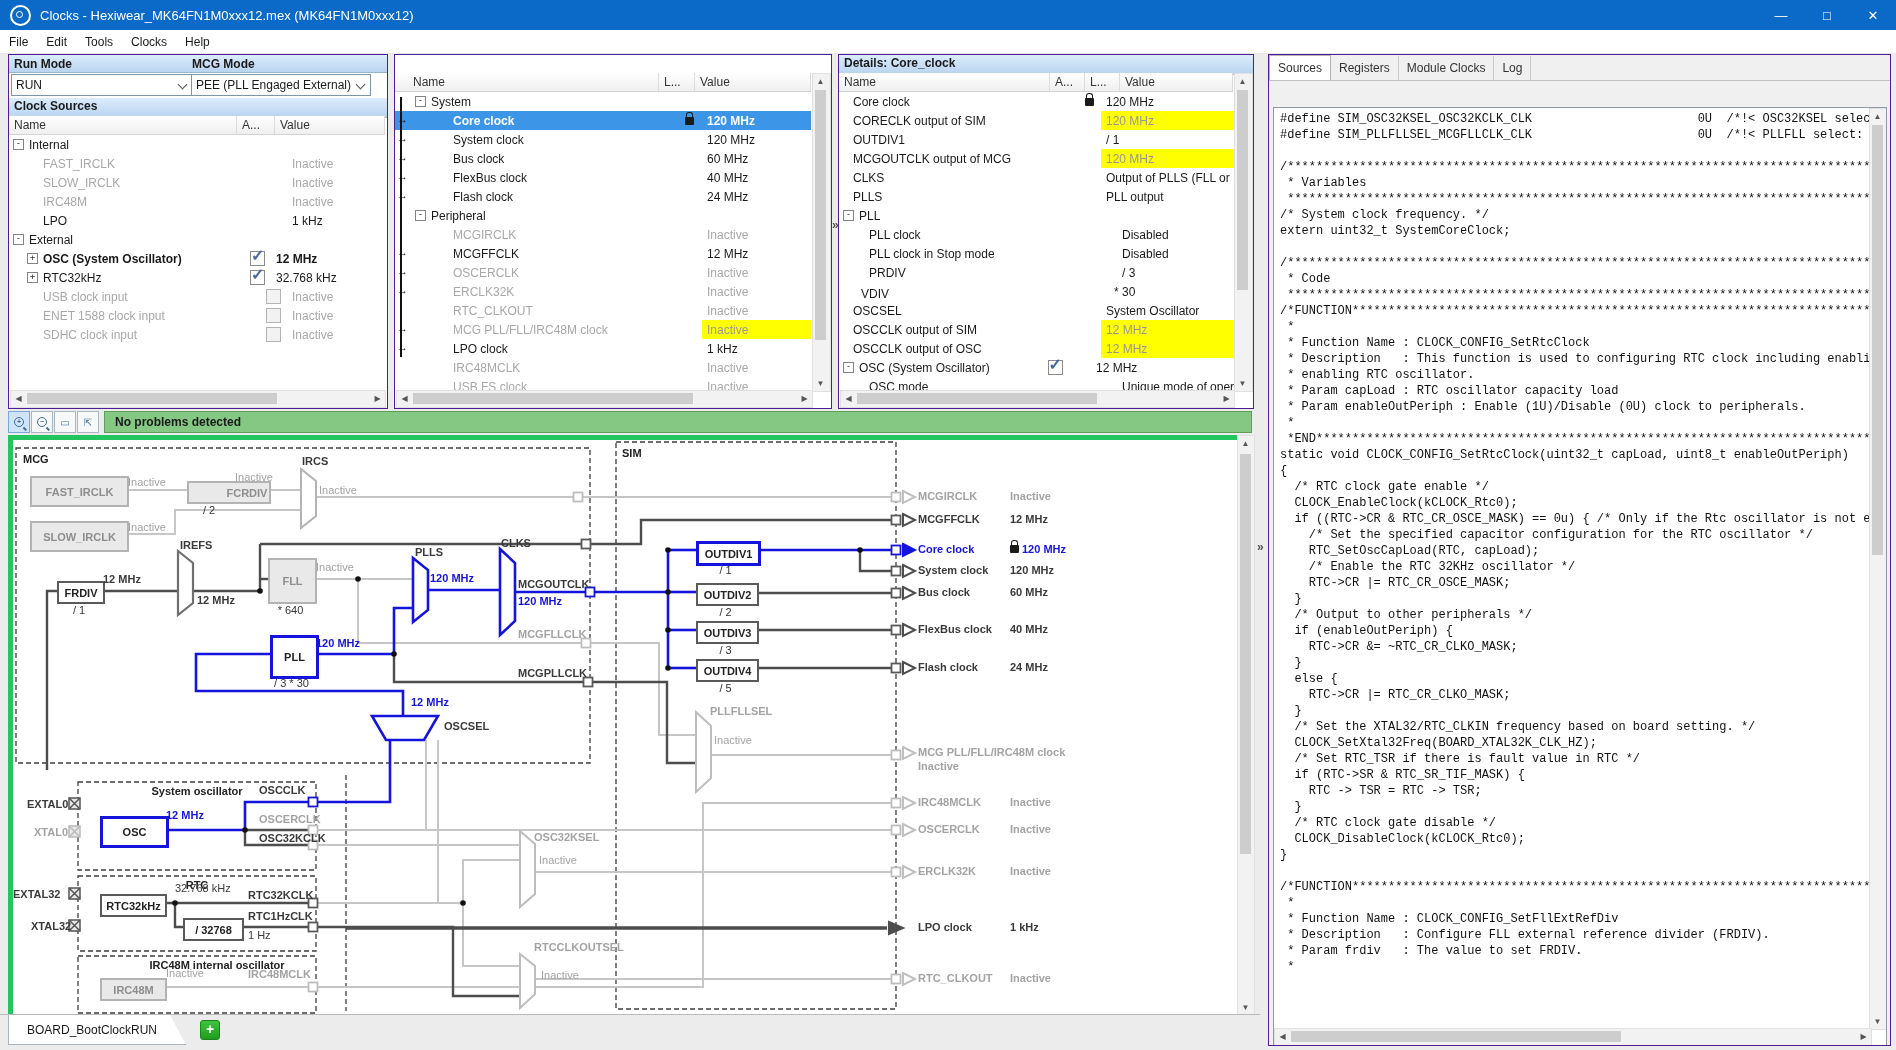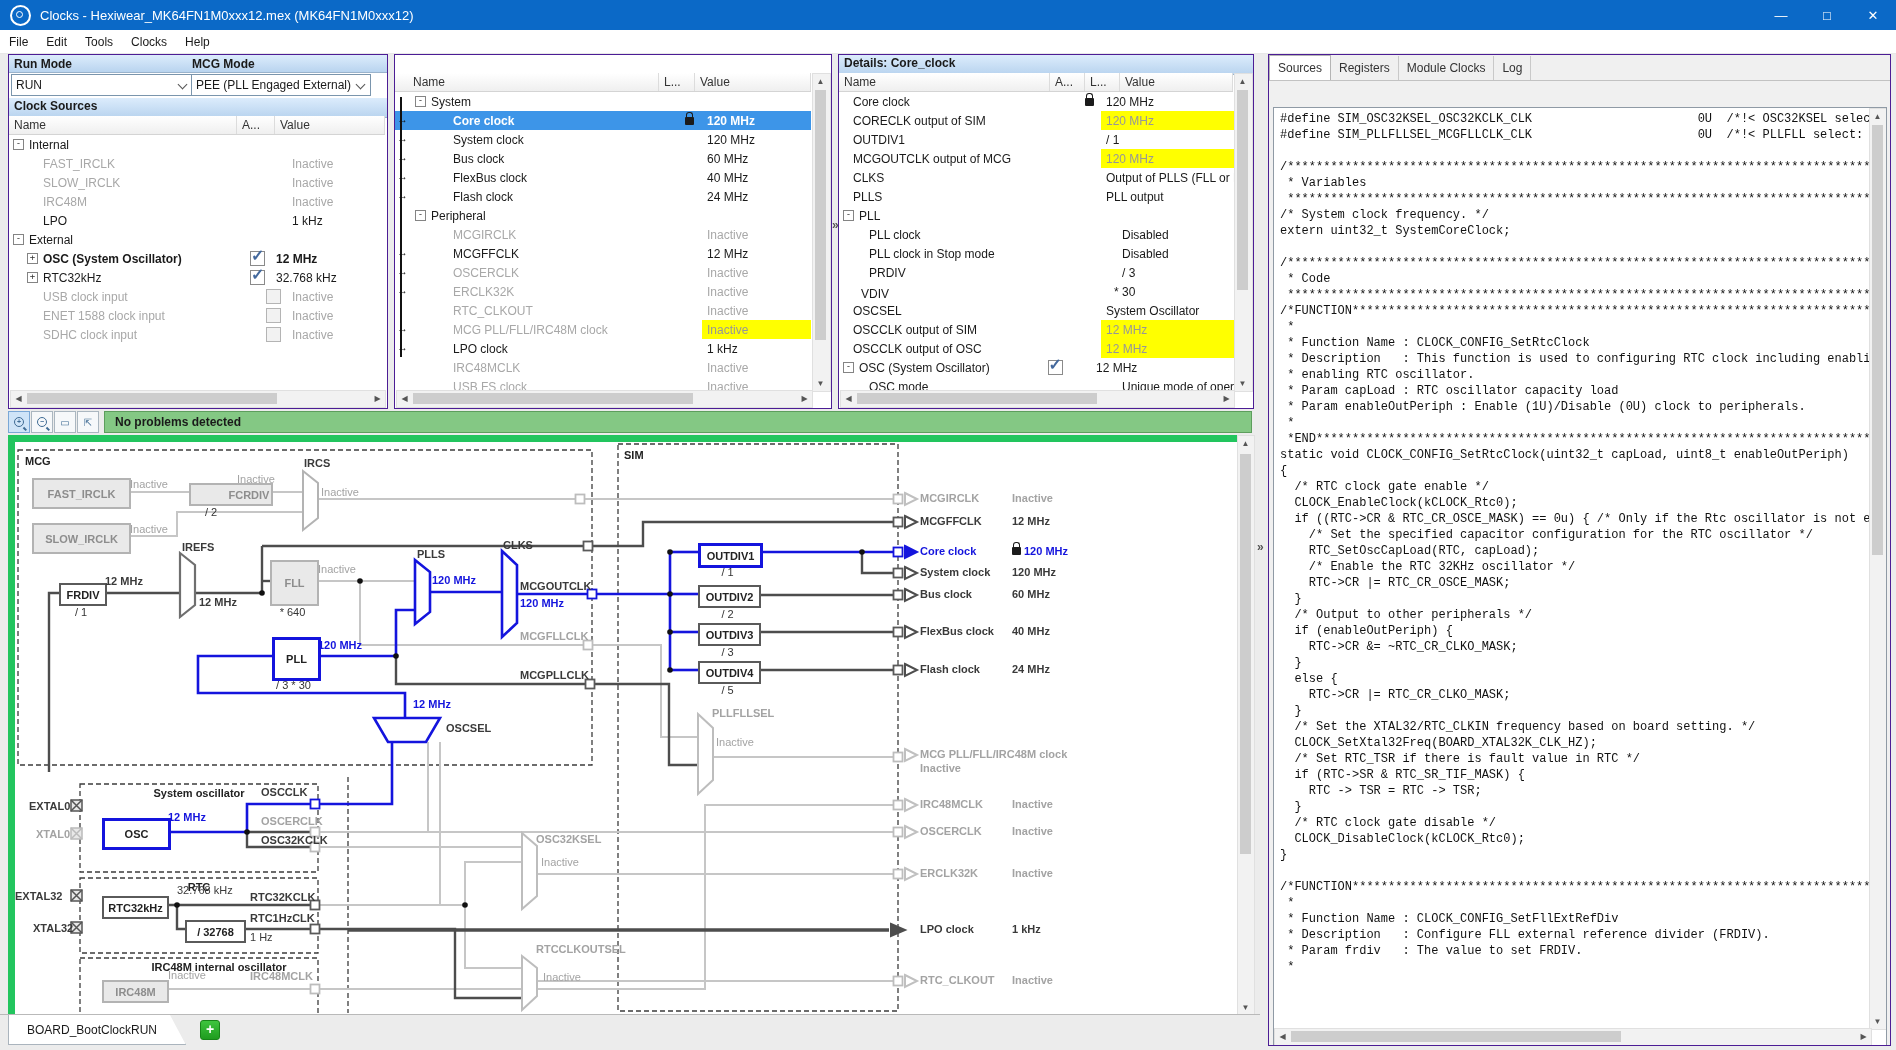--- a/index.html
+++ b/index.html
@@ -47,21 +47,21 @@
   .hdrband{position:absolute;background:linear-gradient(#dcecfc,#b9d4ef);border:1px solid #9ab3cc}
   
   .sash{position:absolute;color:#555;font-size:12px;font-weight:bold}
   
   #diagbar{position:absolute;left:8px;top:411px;width:1244px;height:22px;display:flex;align-items:center}
   .tbtn{width:20px;height:20px;border:1px solid #aab6c0;background:#f6f8fa;margin-right:1px;display:flex;align-items:center;justify-content:center;flex:none}
   .tbtn.on{background:#cfe4f8;border-color:#7aa7d6}
   .mag{width:8px;height:8px;border:1.6px solid #3f6b94;border-radius:50%;position:relative;font:bold 7px/7px "Liberation Sans",sans-serif;color:#3f6b94;text-align:center}
   .mag:after{content:"";position:absolute;right:-4px;bottom:-4px;width:4px;height:1.6px;background:#3f6b94;transform:rotate(45deg)}
   #greenbar{flex:1;height:20px;background:#84c884;border:1px solid #5d9e5d;display:flex;align-items:center;font-weight:bold;padding-left:10px;margin-left:4px}
-  #diagram{position:absolute;left:8px;top:435px;width:1228px;height:577px;background:#fff;border:7px solid #22c55e;overflow:hidden}
+  #diagram{position:absolute;left:8px;top:435px;width:1228px;height:577px;background:#fff;border:5px solid #22c55e;overflow:hidden}
   #dsvg{position:absolute;left:0;top:0}
   .blk{position:absolute;display:flex;align-items:center;justify-content:center;font-weight:bold;font-size:11px;background:#fff}
   .blk.g{background:#e9e9e9;border:2px solid #b3b3b3;color:#8d8d8d}
   .blk.a{border:2px solid #5a5a5a;color:#222}
   .blk.bl{border:3px solid #1414dd;color:#222}
   .bsub{position:absolute;font-size:11px;color:#333;text-align:center;white-space:nowrap}
   .dlab{position:absolute;font-size:11px;white-space:nowrap}
   .gy{color:#a3a3a3}.dk{color:#3a3a3a}.blt{color:#1414dd}
   .regl{position:absolute;font-weight:bold;font-size:11px;color:#222;white-space:nowrap}
   .ctr{transform:translateX(-50%)}

